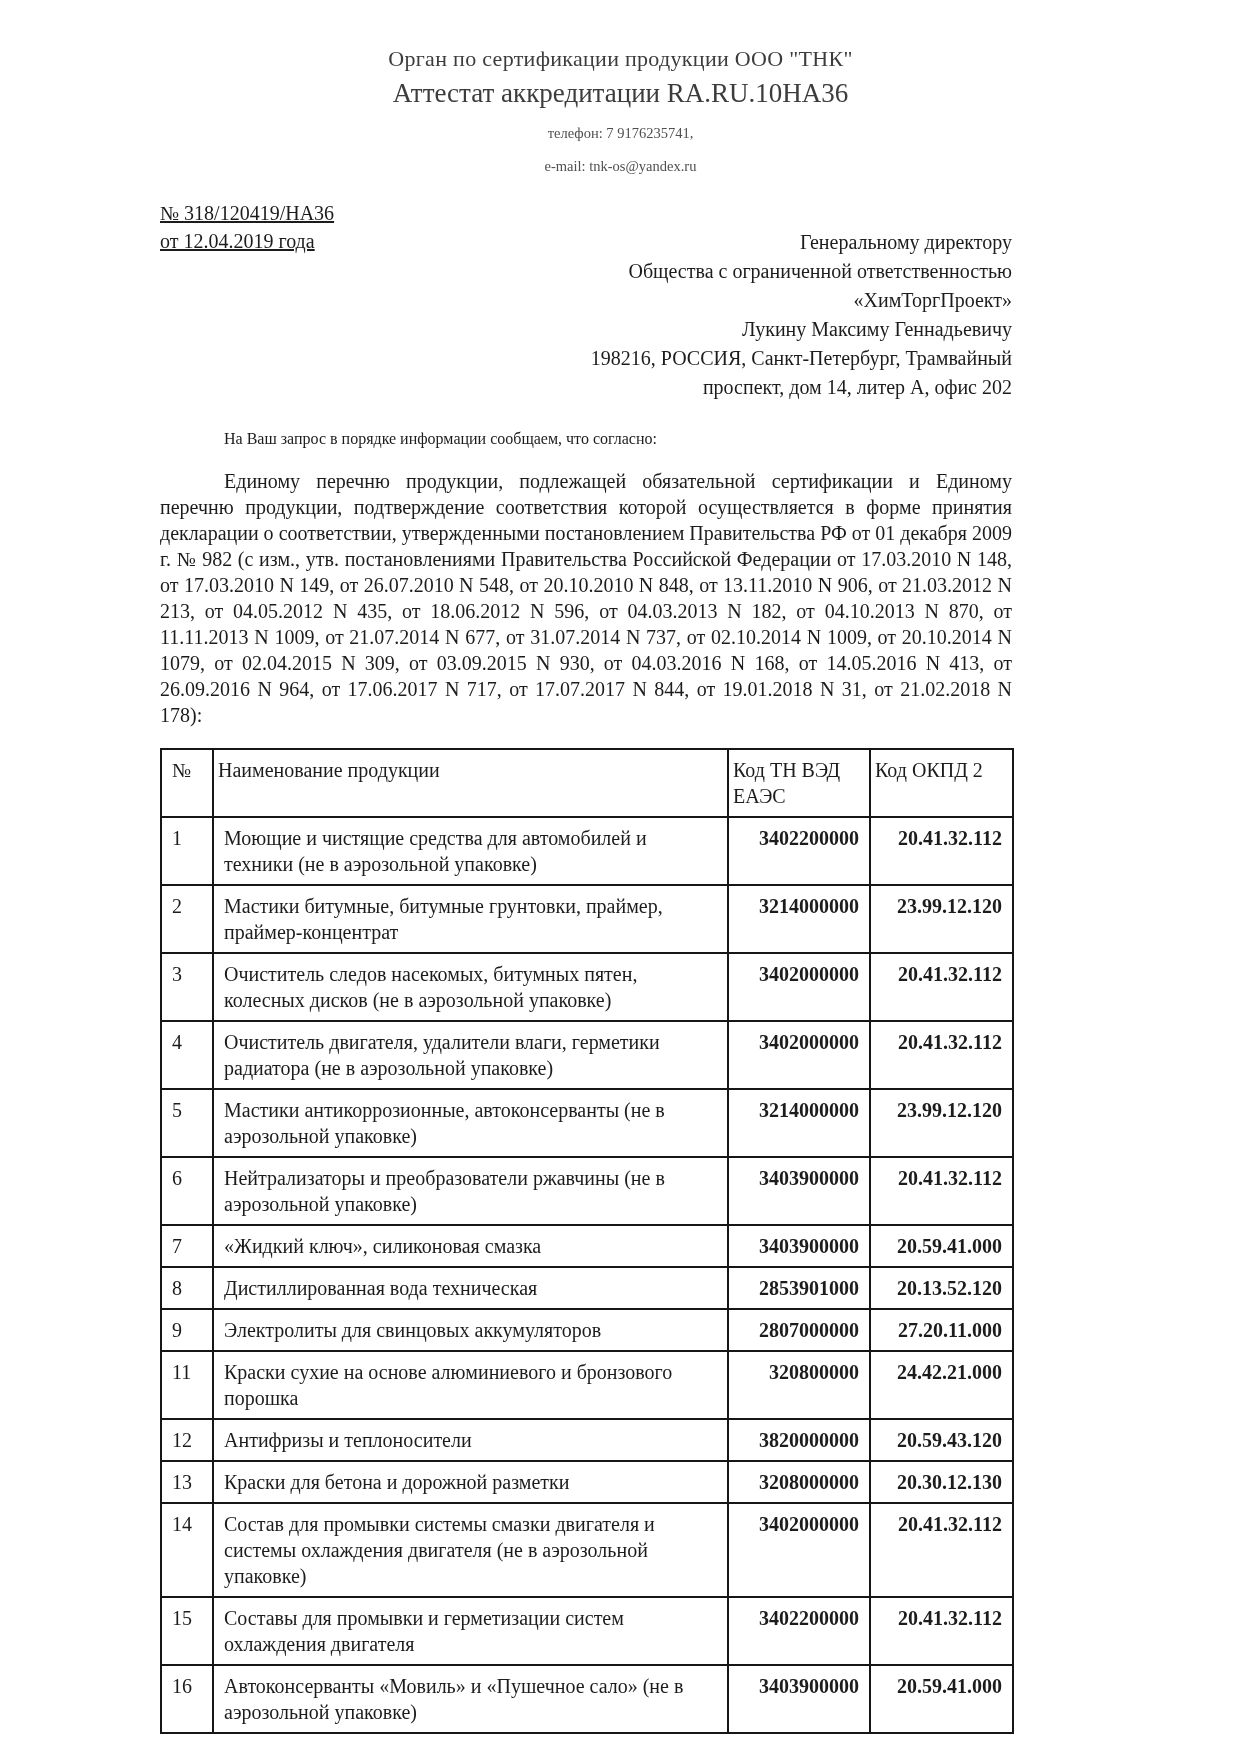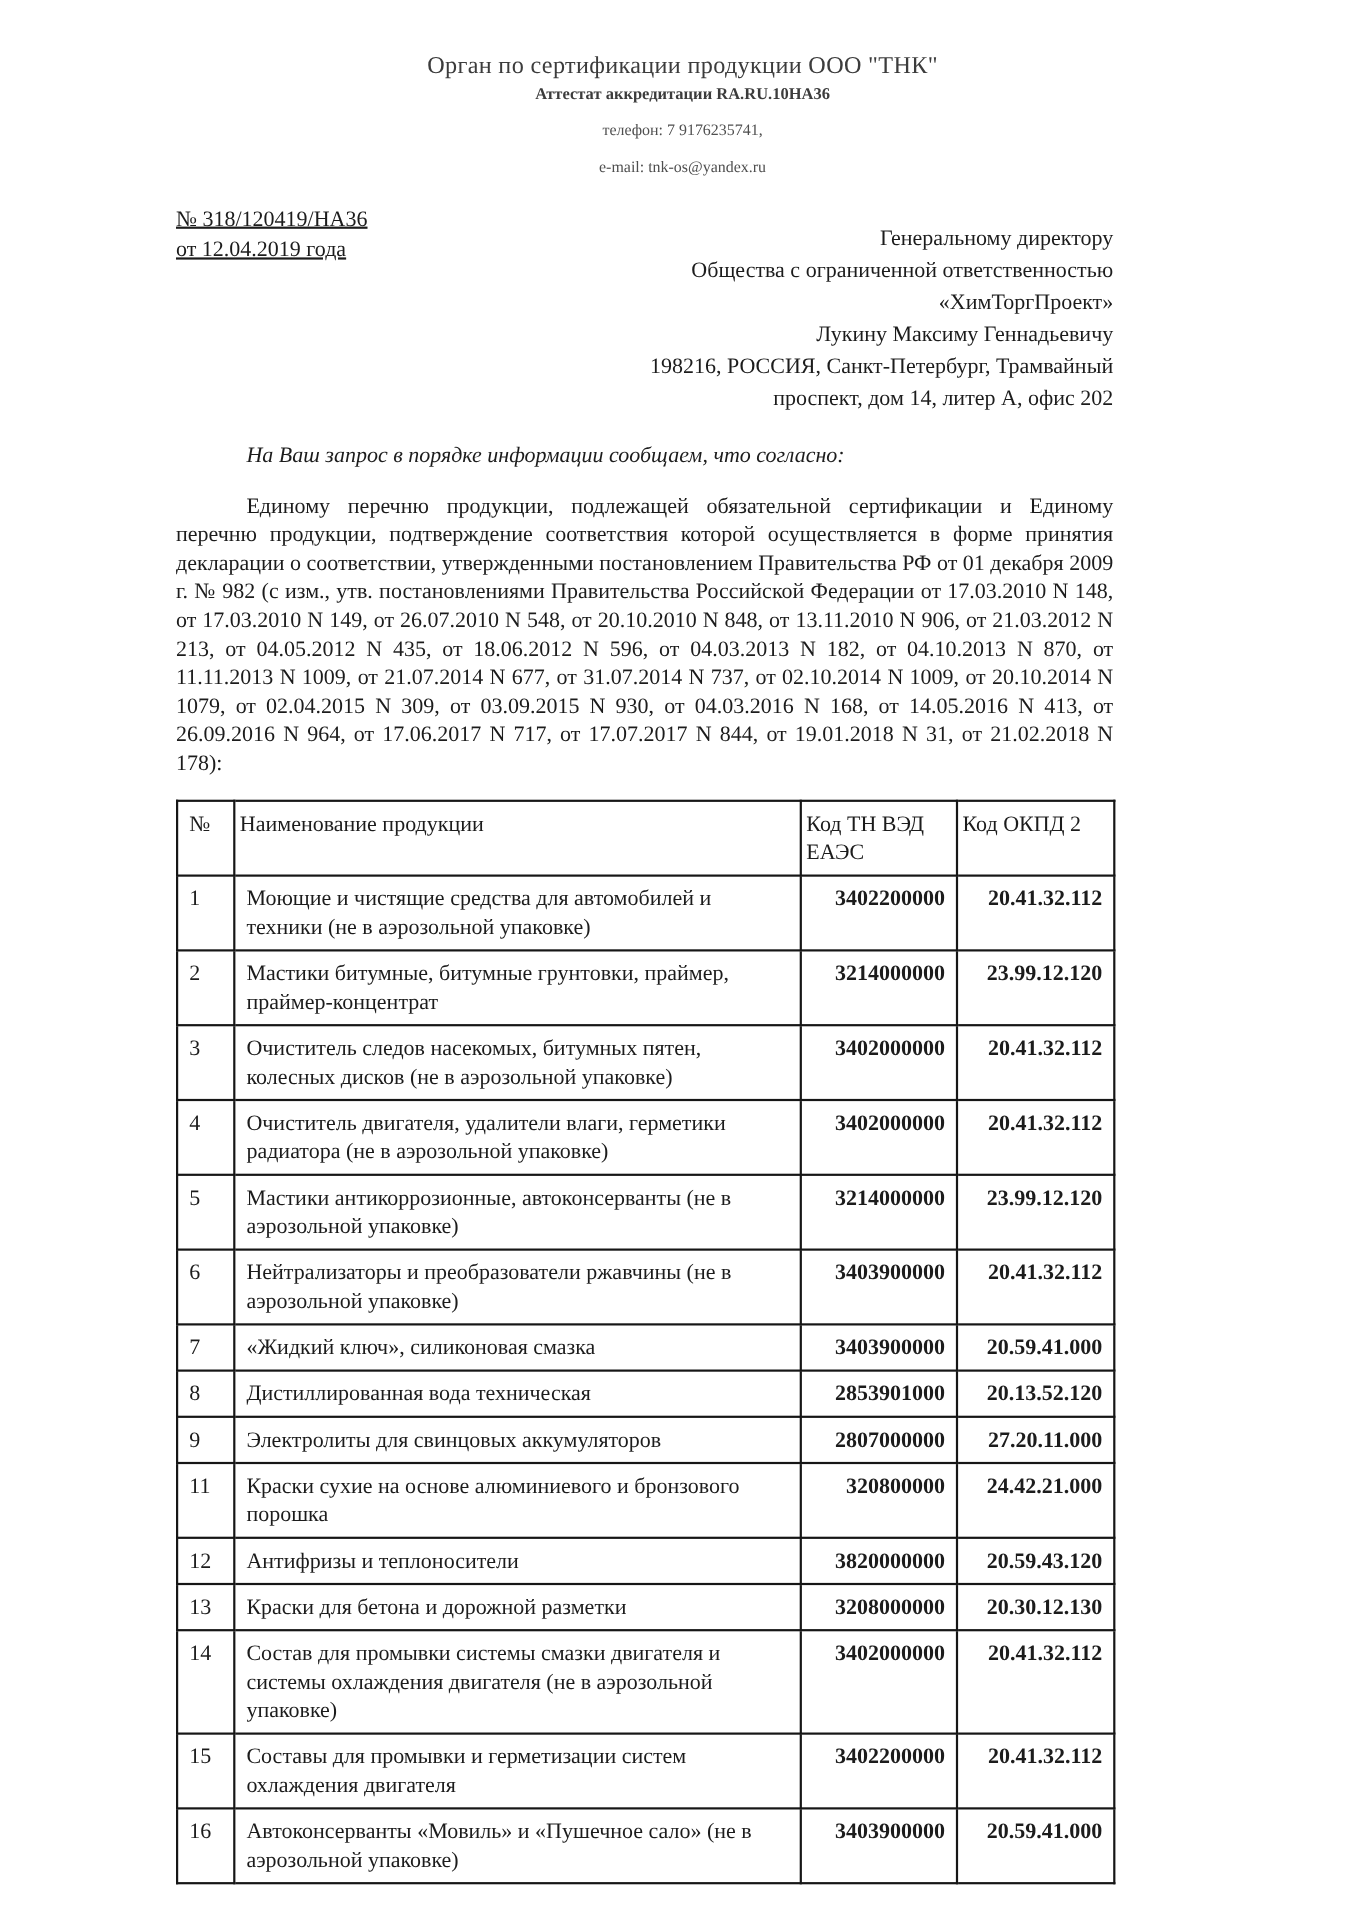--- a/index.html
+++ b/index.html
@@ -8,31 +8,31 @@
     width: 1241px; height: 1755px; overflow: hidden;
     background: #ffffff; color: #1c1c1c;
     font-family: "Liberation Serif", "DejaVu Serif", serif;
   }
   .page { width: 1241px; height: 1755px; position: relative; background: #fff; }
   .content { width: 852px; margin-left: 160px; }
 
   
   .letterhead { text-align: center; padding-top: 46px; color: #3c3c3c; }
   .org-name { font-size: 22px; letter-spacing: .3px; }
-  .accreditation { font-size: 15px; margin-top: 6px; font-weight: bold; }
+  .accreditation { font-size: 27px; margin-top: 6px; }
   .addr { font-size: 15px; color: #4f4f4f; margin-top: 7px; }
   .contact { font-size: 14.5px; color: #4f4f4f; margin-top: 16px; }
 
   
   .ref-recipient { display: flex; justify-content: space-between; margin-top: 24px; }
   .ref-block { font-size: 20px; line-height: 28px; white-space: nowrap; text-decoration: underline; }
-  .recipient { text-align: right; font-size: 20px; line-height: 29px; margin-top: 18px; }
-
-  
-  .intro { font-size: 20px; line-height: 26px; margin-top: 24px; text-indent: 64px; font-style: italic; }
+  .recipient { text-align: right; font-size: 20px; line-height: 29px; margin-top: 29px; }
+
+  
+  .intro { font-size: 16px; line-height: 26px; margin-top: 24px; text-indent: 64px; }
   .main-paragraph { font-size: 20px; line-height: 26px; text-align: justify; text-indent: 64px; margin-top: 0; }
 
   
   table { border-collapse: collapse; width: 852px; table-layout: fixed; margin-top: 14px; }
   th, td {
     border: 2px solid #161616;
     vertical-align: top;
     padding: 7px 10px;
     font-size: 20px;
     line-height: 26px;

